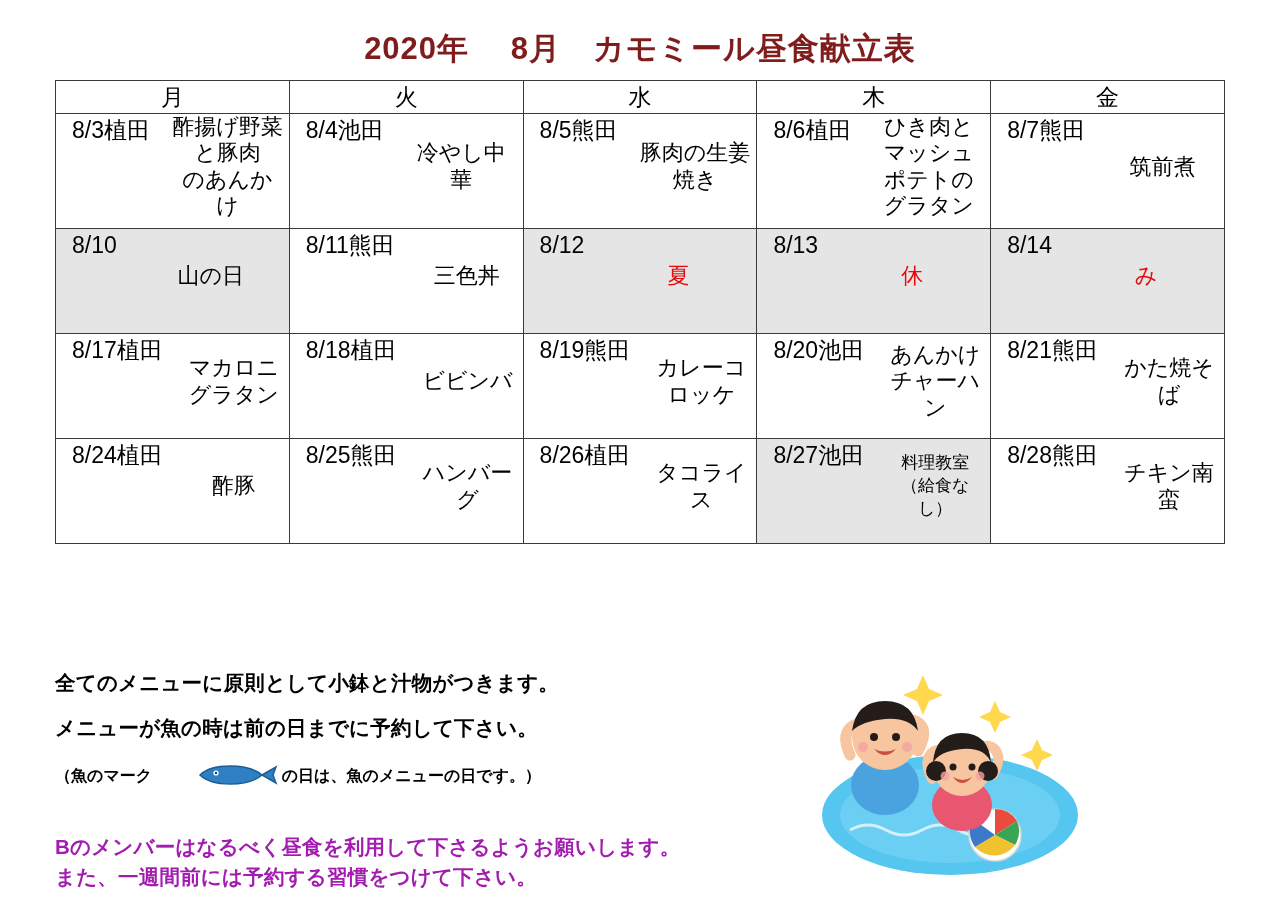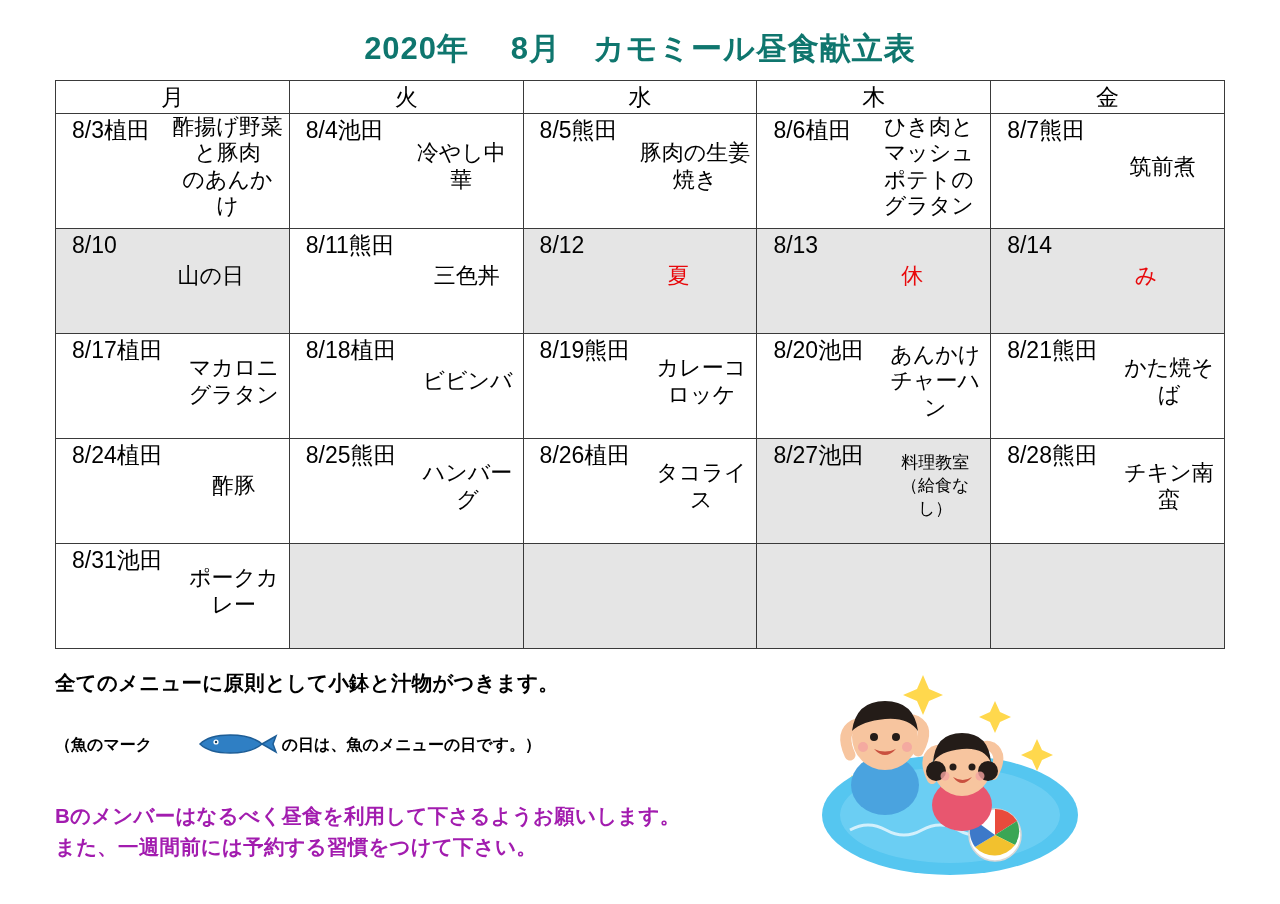--- a/index.html
+++ b/index.html
@@ -11,21 +11,21 @@
     height: 904px;
     background: #ffffff;
     font-family: "Liberation Sans", sans-serif;
     color: #000000;
     overflow: hidden;
     position: relative;
   }
 
   #title {
     text-align: center;
-    color: #0f766e;
+    color: #7f1d1d;
     font-weight: bold;
     font-size: 31px;
     letter-spacing: 1px;
     padding-top: 28px;
     padding-bottom: 10px;
     white-space: pre;
   }
 
   #menu-table {
     border-collapse: collapse;
@@ -321,43 +321,29 @@
         <div class="cell-inner">
           <div class="cell-head">
             <span class="cell-date">8/28</span>
             <span class="cell-staff">熊田</span>
           </div>
           <div class="cell-body">チキン南蛮</div>
         </div>
       </td>
     </tr>
 
-    <tr>
-      <td class="cell">
-        <div class="cell-inner">
-          <div class="cell-head">
-            <span class="cell-date">8/31</span>
-            <span class="cell-staff">池田</span>
-          </div>
-          <div class="cell-body">ポークカレー</div>
-        </div>
-      </td>
-      <td class="cell shaded"></td>
-      <td class="cell shaded"></td>
-      <td class="cell shaded"></td>
-      <td class="cell shaded"></td>
-    </tr>
   </tbody>
 </table>
 
 <div id="notes">
   <div class="note-block">
     <div class="note-line">全てのメニューに原則として小鉢と汁物がつきます。</div>
   </div>
   <div class="note-block">
+    <div class="note-line">メニューが魚の時は前の日までに予約して下さい。</div>
     <div class="fish-line">
       <span>（魚のマーク</span>
       <span class="fish-icon">
         <svg width="86" height="26" viewBox="0 0 86 26">
           <path d="M8 13 C20 1, 56 1, 70 13 C56 25, 20 25, 8 13 Z" fill="#2f7fc4" stroke="#1d5d96" stroke-width="1.5"></path>
           <path d="M70 13 L84 5 L81 13 L84 21 Z" fill="#2f7fc4" stroke="#1d5d96" stroke-width="1.5"></path>
           <circle cx="24" cy="11" r="2.6" fill="#ffffff"></circle>
           <circle cx="24" cy="11" r="1.2" fill="#13405f"></circle>
         </svg>
       </span>

